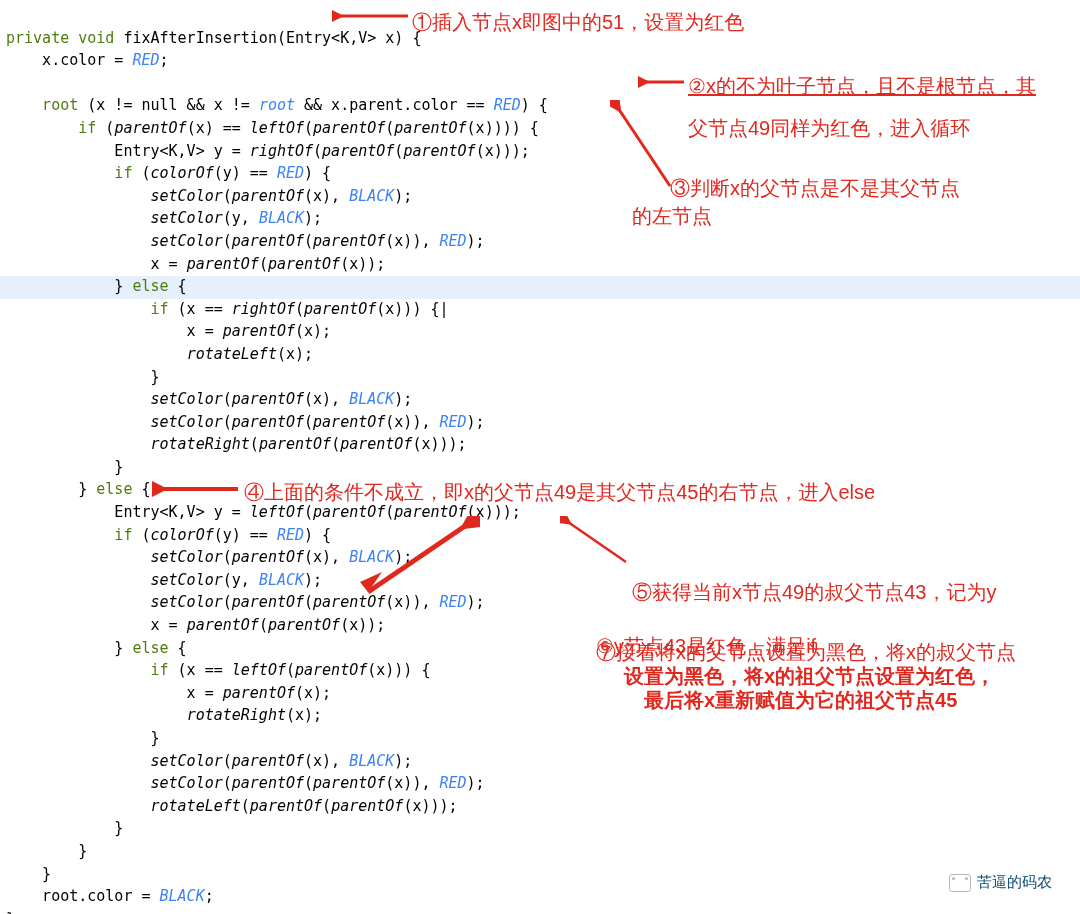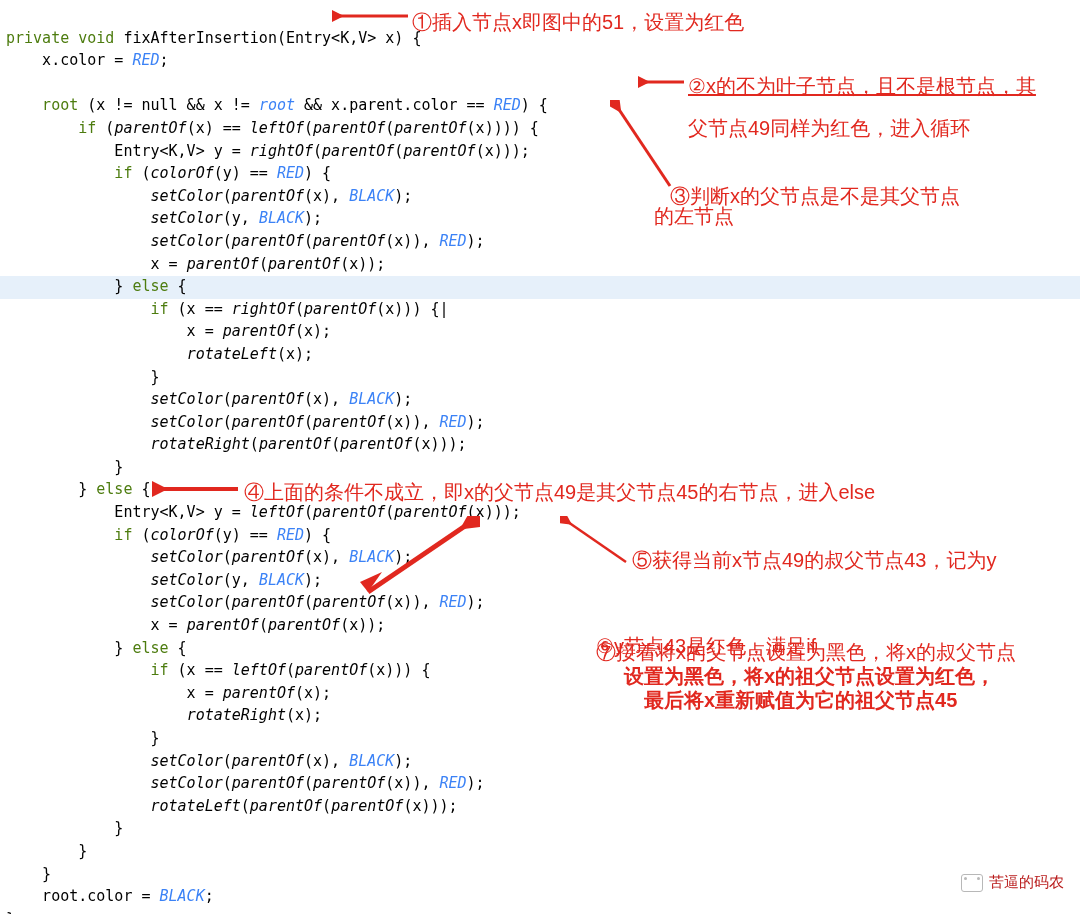--- a/index.html
+++ b/index.html
@@ -37,23 +37,23 @@
     font-size: 20px;
     line-height: 24px;
     white-space: nowrap;
   }
   .arrow {
     position: absolute;
     pointer-events: none;
   }
   .watermark {
     position: absolute;
-    right: 16px;
+    right: 28px;
     bottom: 22px;
-    color: #b91c1c;
+    color: #0c4a6e;
     font-family: "PingFang SC","Microsoft YaHei",sans-serif;
     font-size: 15px;
     display: flex;
     align-items: center;
     gap: 6px;
   }
   .wm-icon {
     width: 20px; height: 16px;
     border: 1.5px solid #b8b8b8;
     border-radius: 3px;
@@ -114,26 +114,26 @@
 <span>    }</span>
 <span>    root.color = </span><span class="cst">BLACK</span><span>;</span>
 <span>}</span>
 </div>
 
 <div class="annotation" style="left:412px; top:10px;">①插入节点x即图中的51，设置为红色</div>
 
 <div class="annotation" style="left:688px; top:74px;text-decoration:underline;">②x的不为叶子节点，且不是根节点，其</div>
 <div class="annotation" style="left:688px; top:98px;margin-top:18px;">父节点49同样为红色，进入循环</div>
 
-<div class="annotation" style="left:670px; top:184px;">③判断x的父节点是不是其父节点</div>
-<div class="annotation" style="left:654px; top:204px;">的左节点</div>
+<div class="annotation" style="left:670px; top:176px;">③判断x的父节点是不是其父节点</div>
+<div class="annotation" style="left:632px; top:204px;">的左节点</div>
 
 <div class="annotation" style="left:244px; top:480px;">④上面的条件不成立，即x的父节点49是其父节点45的右节点，进入else</div>
 
-<div class="annotation" style="left:632px; top:548px;">⑤获得当前x节点49的叔父节点43，记为y</div>
+<div class="annotation" style="left:632px; top:580px;">⑤获得当前x节点49的叔父节点43，记为y</div>
 
 <div class="annotation" style="left:596px; top:634px;">⑥y节点43是红色，满足if</div>
 <div class="annotation" style="left:596px; top:640px;">⑦接着将x的父节点设置为黑色，将x的叔父节点</div>
 <div class="annotation" style="left:624px; top:664px;font-weight:bold;">设置为黑色，将x的祖父节点设置为红色，</div>
 <div class="annotation" style="left:644px; top:688px;font-weight:bold;">最后将x重新赋值为它的祖父节点45</div>
 
 <svg class="arrow" style="left:332px; top:4px; width:78px; height:20px;" viewBox="0 0 78 20">
   <defs>
       <marker id="ah1" markerWidth="10" markerHeight="10" refX="2" refY="5" orient="auto">
         <path d="M10,0 L0,5 L10,10 Z" fill="#e1281f"></path>

